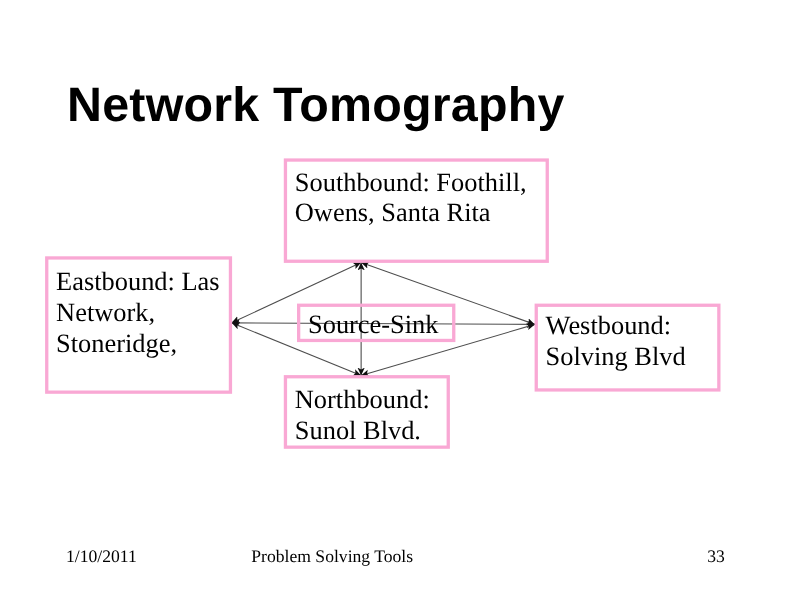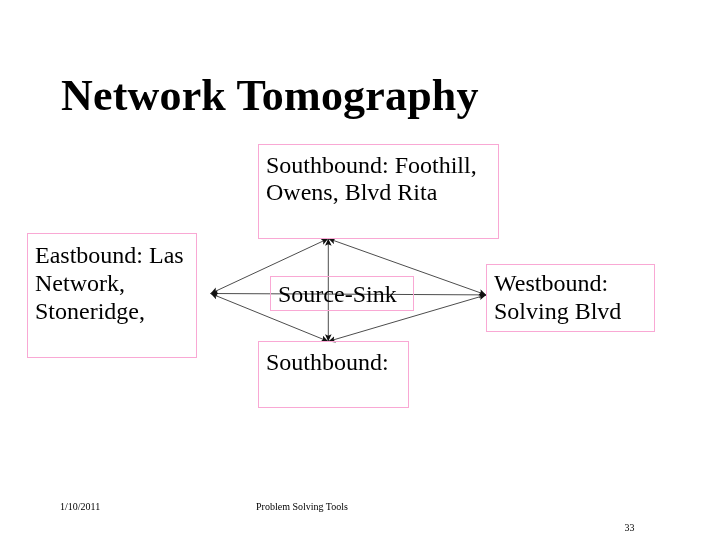--- a/index.html
+++ b/index.html
@@ -12,70 +12,70 @@
     width: 720px;
     height: 540px;
     background: #ffffff;
     overflow: hidden;
     font-family: "Liberation Serif", serif;
   }
   #title {
     position: absolute;
     left: 61px;
     top: 72px;
-    font-family: Liberation Serif, serif;
+    font-family: Liberation Sans, sans-serif;
     font-weight: bold;
     font-size: 44px;
     line-height: 48px;
     letter-spacing: 0.18px;
     color: #000000;
     white-space: nowrap;
   }
   #arrows {
     position: absolute;
     left: 0;
     top: 0;
     width: 720px;
     height: 540px;
   }
   .dbox {
     position: absolute;
     box-sizing: border-box;
-    border: 1px solid #f9a8d4;
+    border: 3px solid #f9a8d4;
     background: transparent;
   }
   .dbox .txt {
     position: absolute;
     left: 7px;
     top: 0;
     white-space: nowrap;
     font-size: 24px;
     line-height: 27.5px;
     color: #000000;
   }
   #box-south { left: 258px; top: 144px; width: 241px; height: 95px; }
   #box-south .txt { top: 7px; line-height: 27.4px; }
-  #box-east  { left: 27px;  top: 233px; width: 170px; height: 125px; padding-left: 36px; }
+  #box-east  { left: 41px;  top: 233px; width: 170px; height: 125px; padding-left: 36px; }
   #box-east .txt { top: 7px; line-height: 28px; }
   #box-center{ left: 270px; top: 276px; width: 144px; height: 35px; }
   #box-center .txt { top: 4px; }
-  #box-west  { left: 486px; top: 264px; width: 169px; height: 68px; }
+  #box-west  { left: 486px; top: 276px; width: 169px; height: 80px; }
   #box-west .txt { top: 4px; line-height: 28px; }
   #box-north { left: 258px; top: 341px; width: 151px; height: 67px; }
   #box-north .txt { top: 7px; line-height: 27.5px; }
   .footer-item {
     position: absolute;
-    font-size: 10px;
+    font-size: 16px;
     line-height: 15px;
     color: #000000;
     white-space: nowrap;
   }
   #footer-date { left: 60px; top: 499px; }
   #footer-center { left: 0; top: 499px; width: 604px; text-align: center; }
-  #footer-page { left: 600px; top: 520px; width: 59px; text-align: center; }
+  #footer-page { left: 600px; top: 499px; width: 59px; text-align: right; }
 </style>
 </head>
 <body>
 
 <div id="slide">
 
   <div id="title">Network Tomography</div>
 
   <svg id="arrows" viewBox="0 0 720 540" xmlns="http://www.w3.org/2000/svg">
     <defs>
@@ -89,21 +89,21 @@
       <line x1="210.6" y1="293.5" x2="328.3" y2="238.6" marker-start="url(#ah)" marker-end="url(#ah)"></line>
       <line x1="328.3" y1="238.6" x2="486.2" y2="294.9" marker-start="url(#ah)" marker-end="url(#ah)"></line>
       <line x1="210.6" y1="293.5" x2="328.3" y2="341.4" marker-start="url(#ah)" marker-end="url(#ah)"></line>
       <line x1="328.3" y1="341.4" x2="486.2" y2="294.9" marker-start="url(#ah)" marker-end="url(#ah)"></line>
     </g>
   </svg>
 
   <div id="box-south" class="dbox">
     <div class="txt">
       <div>Southbound: Foothill,</div>
-      <div>Owens, Blvd Rita</div>
+      <div>Owens, Santa Rita</div>
     </div>
   </div>
 
   <div id="box-east" class="dbox">
     <div class="txt">
       <div>Eastbound: Las</div>
       <div>Network,</div>
       <div>Stoneridge,</div>
     </div>
   </div>
@@ -116,21 +116,22 @@
 
   <div id="box-west" class="dbox">
     <div class="txt">
       <div>Westbound:</div>
       <div>Solving Blvd</div>
     </div>
   </div>
 
   <div id="box-north" class="dbox">
     <div class="txt">
-      <div>Southbound:</div>
+      <div>Northbound:</div>
+      <div>Sunol Blvd.</div>
     </div>
   </div>
 
   <div id="footer-date" class="footer-item">1/10/2011</div>
   <div id="footer-center" class="footer-item">Problem Solving Tools</div>
   <div id="footer-page" class="footer-item">33</div>
 
 </div>
 
 </body></html>

